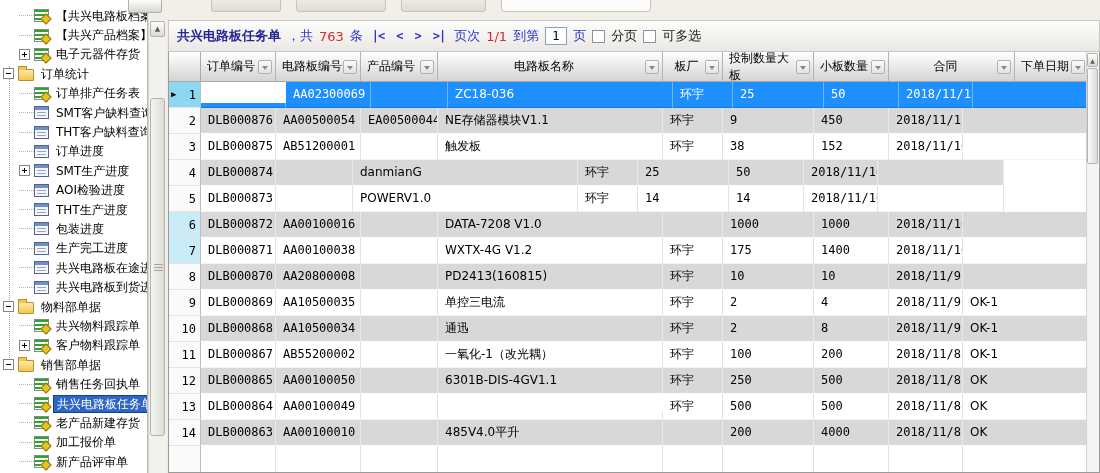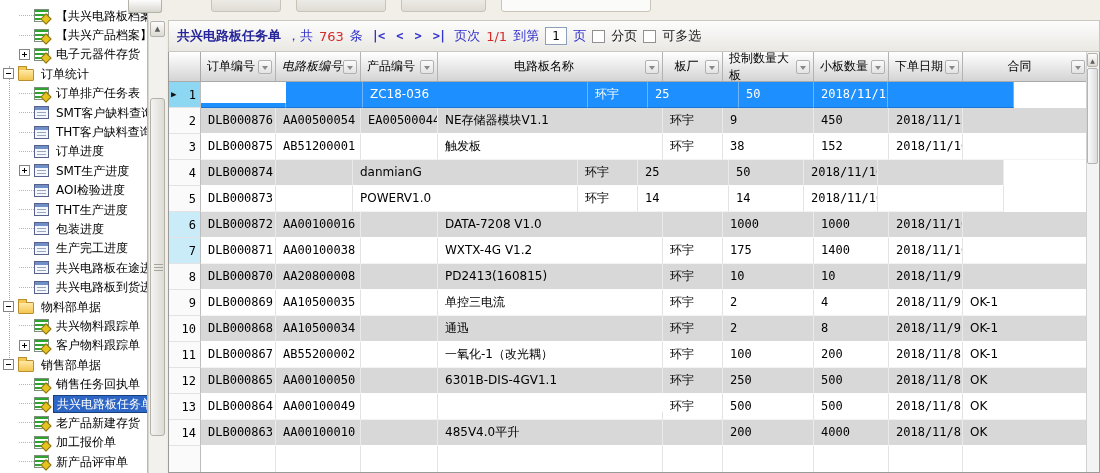--- a/index.html
+++ b/index.html
@@ -262,21 +262,21 @@
     <span class="p-black">可多选</span>
   </div>
 
   <div id="grid">
     <div id="ghead">
       <div class="hgutter"></div>
     <div class="hcell" style="width: 75px;">
           <span class="hlab">订单编号</span>
           <span class="flt"></span>
         </div>
-        <div class="hcell" style="width: 85px; font-style: italic;">
+        <div class="hcell" style="width: 85px;">
           <span class="hlab">电路板编号</span>
           <span class="flt"></span>
         </div>
         <div class="hcell" style="width: 77px;">
           <span class="hlab">产品编号</span>
           <span class="flt"></span>
         </div>
         <div class="hcell c-center" style="width: 225px;">
           <span class="hlab">电路板名称</span>
           <span class="flt"></span>
@@ -286,33 +286,34 @@
           <span class="flt"></span>
         </div>
         <div class="hcell" style="width: 91px;">
           <span class="hlab">投制数量大板</span>
           <span class="flt"></span>
         </div>
         <div class="hcell" style="width: 75px; justify-content: flex-end;">
           <span class="hlab">小板数量</span>
           <span class="flt"></span>
         </div>
+        <div class="hcell c-center" style="width: 126px;">
+          <span class="hlab">合同</span>
+          <span class="flt"></span>
+        </div>
         <div class="hcell" style="width: 74px;">
           <span class="hlab">下单日期</span>
-          <span class="flt"></span>
-        </div>
-        <div class="hcell c-center" style="width: 126px;">
-          <span class="hlab">合同</span>
           <span class="flt"></span>
         </div>
       </div>
     <div id="gbody">
         <div class="trow sel">
           <div class="gutter sel">1<span class="arr">▶</span></div>
           <div class="dcell mono" style="width: 85px; margin-top: 21px;">DLB000877</div>
+          <div class="dcell mono" style="width: 85px;">AA02300069</div>
           <div class="dcell mono" style="width: 77px;"></div>
           <div class="dcell" style="width: 225px;">ZC18-036</div>
           <div class="dcell" style="width: 60px;">环宇</div>
           <div class="dcell mono" style="width: 91px;">25</div>
           <div class="dcell mono" style="width: 75px;">50</div>
           <div class="dcell mono" style="width: 74px;">2018/11/12</div>
           <div class="dcell" style="width: 126px;"></div>
         </div>
         <div class="trow stripe">
           <div class="gutter">2</div>

